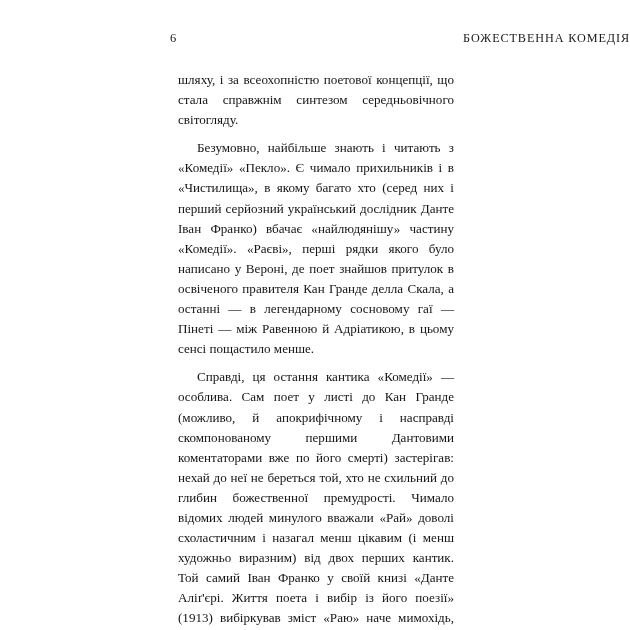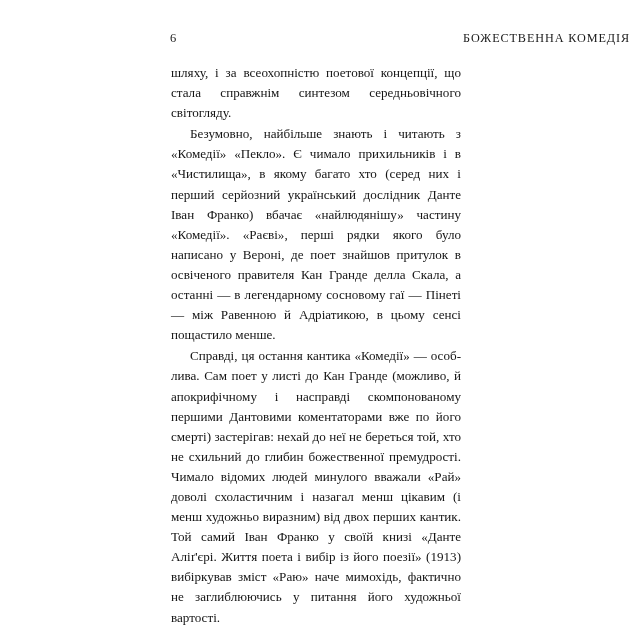--- a/index.html
+++ b/index.html
@@ -55,21 +55,21 @@
     left: 170px;
     width: 292px;
     font-size: 13.1px;
     line-height: 20.1px;
     text-align: justify;
     text-justify: inter-word;
     color: #141414;
     hyphens: manual;
   }
   .body-text p {
-    margin: 1px;
+    margin: 8px;
     text-indent: 19px;
   }
   .body-text p.first {
     text-indent: 0;
   }
 </style>
 </head>
 <body>
 
 <div class="page">

